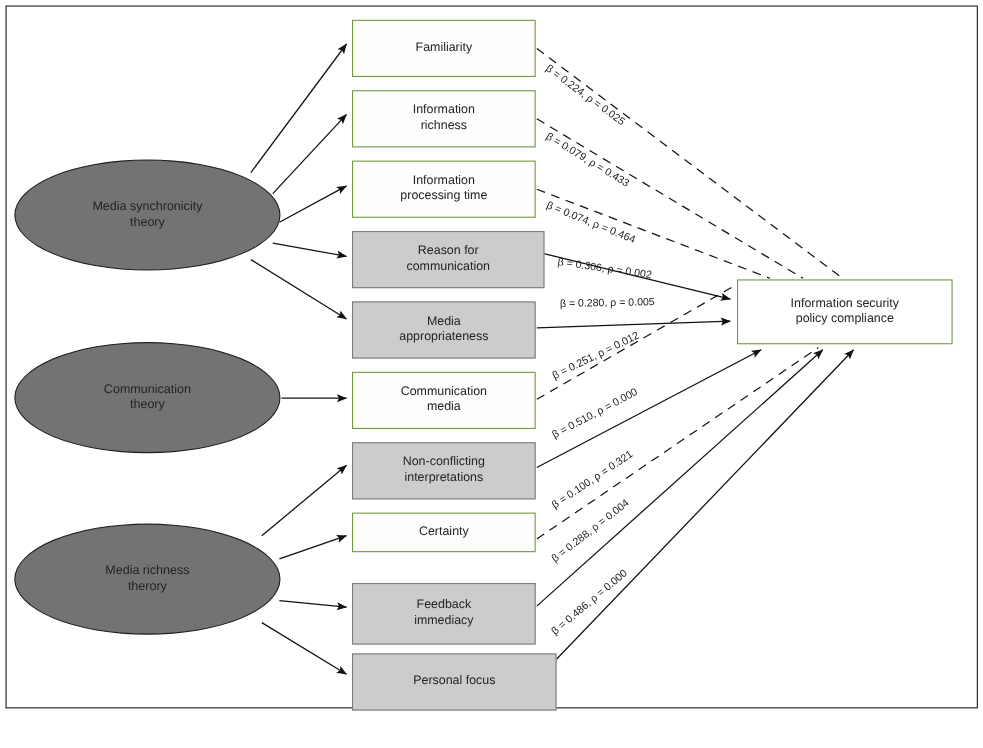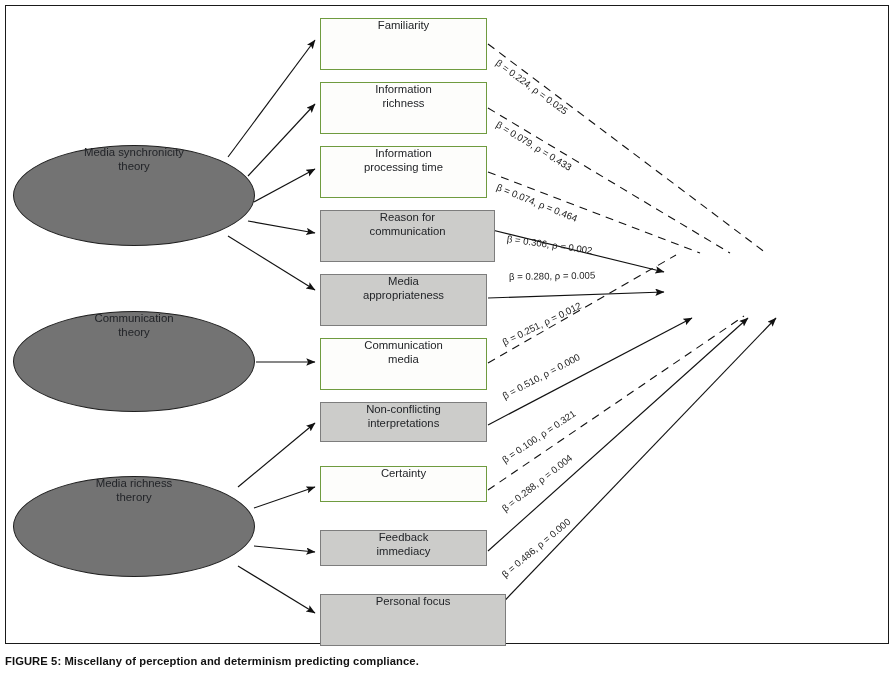--- a/index.html
+++ b/index.html
@@ -1,20 +1,20 @@
 <!DOCTYPE html>
 <html><head>
 <meta charset="utf-8">
 <style>
   html,body{margin:0;padding:0;background:#ffffff;}
   body{font-family:"Liberation Sans",sans-serif;}
   #page{position:relative;width:894px;height:680px;background:#ffffff;overflow:hidden;}
   #frame{position:absolute;left:5px;top:5px;width:884px;height:639px;border:1.4px solid #1a1a1a;box-sizing:border-box;background:#fff;}
   svg.layer{position:absolute;left:0;top:0;width:894px;height:680px;pointer-events:none;}
-  .node{position:absolute;box-sizing:border-box;display:flex;align-items:flex-start;justify-content:center;text-align:center;line-height:1.22;color:#222428;font-size:11.3px;}
+  .node{position:absolute;box-sizing:border-box;display:flex;align-items:center;justify-content:center;text-align:center;line-height:1.22;color:#222428;font-size:11.3px;}
   .box{border:1.4px solid #6f9b3f;background:#fdfdfb;}
   .box.gray{background:#ccccca;border:1.6px solid #7d7d7d;}
   .ellipse{border:1.1px solid #1f1f1f;background:#737373;border-radius:50%;}
   .target{border:1.4px solid #6f9b3f;background:#fff;}
   .elabel{font-size:11.4px;}
   #caption{position:absolute;left:5px;top:655px;width:884px;font-size:11.2px;color:#111;font-weight:bold;letter-spacing:.1px;}
   .pathlabel{position:absolute;font-size:9.6px;color:#1b1b1b;white-space:nowrap;transform-origin:0 50%;}
 </style>
 </head>
 <body>
@@ -88,39 +88,41 @@
   </div>
   <div class="node box gray" style="left:320px;top:210px;width:175px;height:52px;">
     <div><span>Reason for</span><br><span>communication</span></div>
   </div>
   <div class="node box gray" style="left:320px;top:274px;width:167px;height:52px;">
     <div><span>Media</span><br><span>appropriateness</span></div>
   </div>
   <div class="node box" style="left:320px;top:338px;width:167px;height:52px;">
     <div><span>Communication</span><br><span>media</span></div>
   </div>
-  <div class="node box gray" style="left:320px;top:402px;width:167px;height:40px;">
+  <div class="node box gray" style="left:320px;top:402px;width:167px;height:52px;">
     <div><span>Non-conflicting</span><br><span>interpretations</span></div>
   </div>
   <div class="node box" style="left:320px;top:466px;width:167px;height:36px;">
     <div><span>Certainty</span></div>
   </div>
-  <div class="node box gray" style="left:320px;top:530px;width:167px;height:36px;">
+  <div class="node box gray" style="left:320px;top:530px;width:167px;height:56px;">
     <div><span>Feedback</span><br><span>immediacy</span></div>
   </div>
   <div class="node box gray" style="left:320px;top:594px;width:186px;height:52px;">
     <div><span>Personal focus</span></div>
   </div>
 
+  <div class="node target" style="left:670px;top:254px;width:196px;height:59px;">
+    <div><span>Information security</span><br><span>policy compliance</span></div>
+  </div>
 
   <div class="pathlabel" style="left:497px;top:56px;transform:rotate(36deg);">β = 0.224, ρ = 0.025</div>
   <div class="pathlabel" style="left:497px;top:118px;transform:rotate(31deg);">β = 0.079, ρ = 0.433</div>
   <div class="pathlabel" style="left:497px;top:181px;transform:rotate(22deg);">β = 0.074, ρ = 0.464</div>
   <div class="pathlabel" style="left:507px;top:233px;transform:rotate(8deg);">β = 0.306, ρ = 0.002</div>
   <div class="pathlabel" style="left:509px;top:271px;transform:rotate(-1deg);">β = 0.280, ρ = 0.005</div>
   <div class="pathlabel" style="left:503px;top:337px;transform:rotate(-26deg);">β = 0.251, ρ = 0.012</div>
   <div class="pathlabel" style="left:503px;top:391px;transform:rotate(-28deg);">β = 0.510, ρ = 0.000</div>
   <div class="pathlabel" style="left:503px;top:455px;transform:rotate(-34deg);">β = 0.100, ρ = 0.321</div>
   <div class="pathlabel" style="left:503px;top:504px;transform:rotate(-38deg);">β = 0.288, ρ = 0.004</div>
   <div class="pathlabel" style="left:503px;top:570px;transform:rotate(-40deg);">β = 0.486, ρ = 0.000</div>
 
-  <div id="caption">FIGURE 5: Miscellany of perception and determinism predicting compliance.</div>
 </div>
 
 </body></html>

